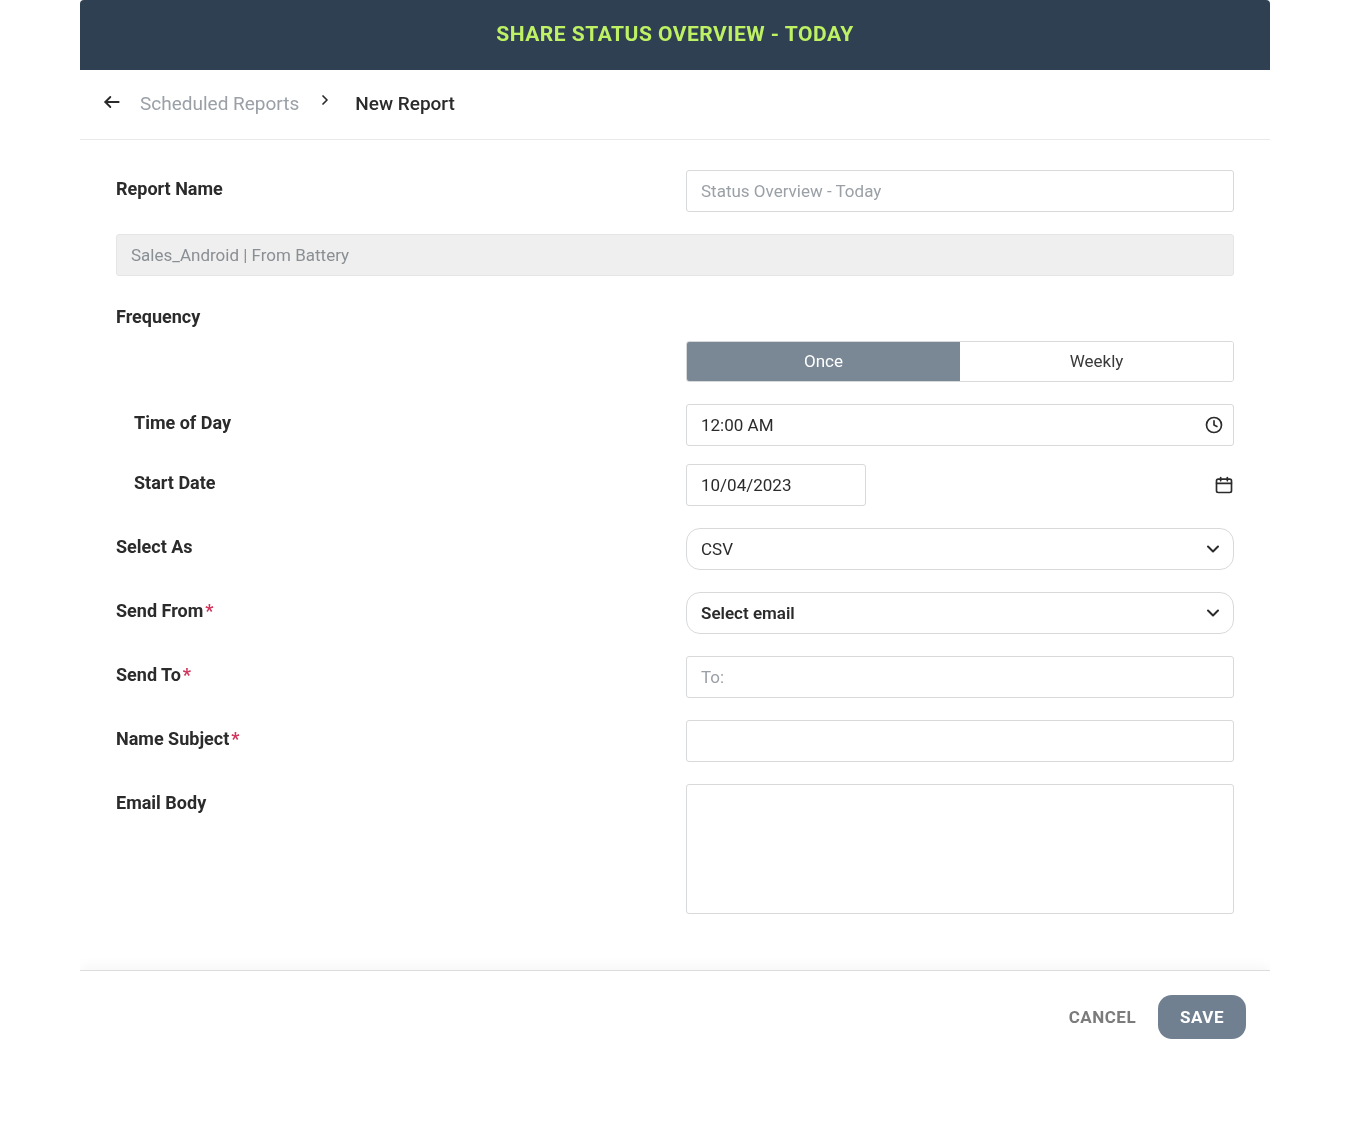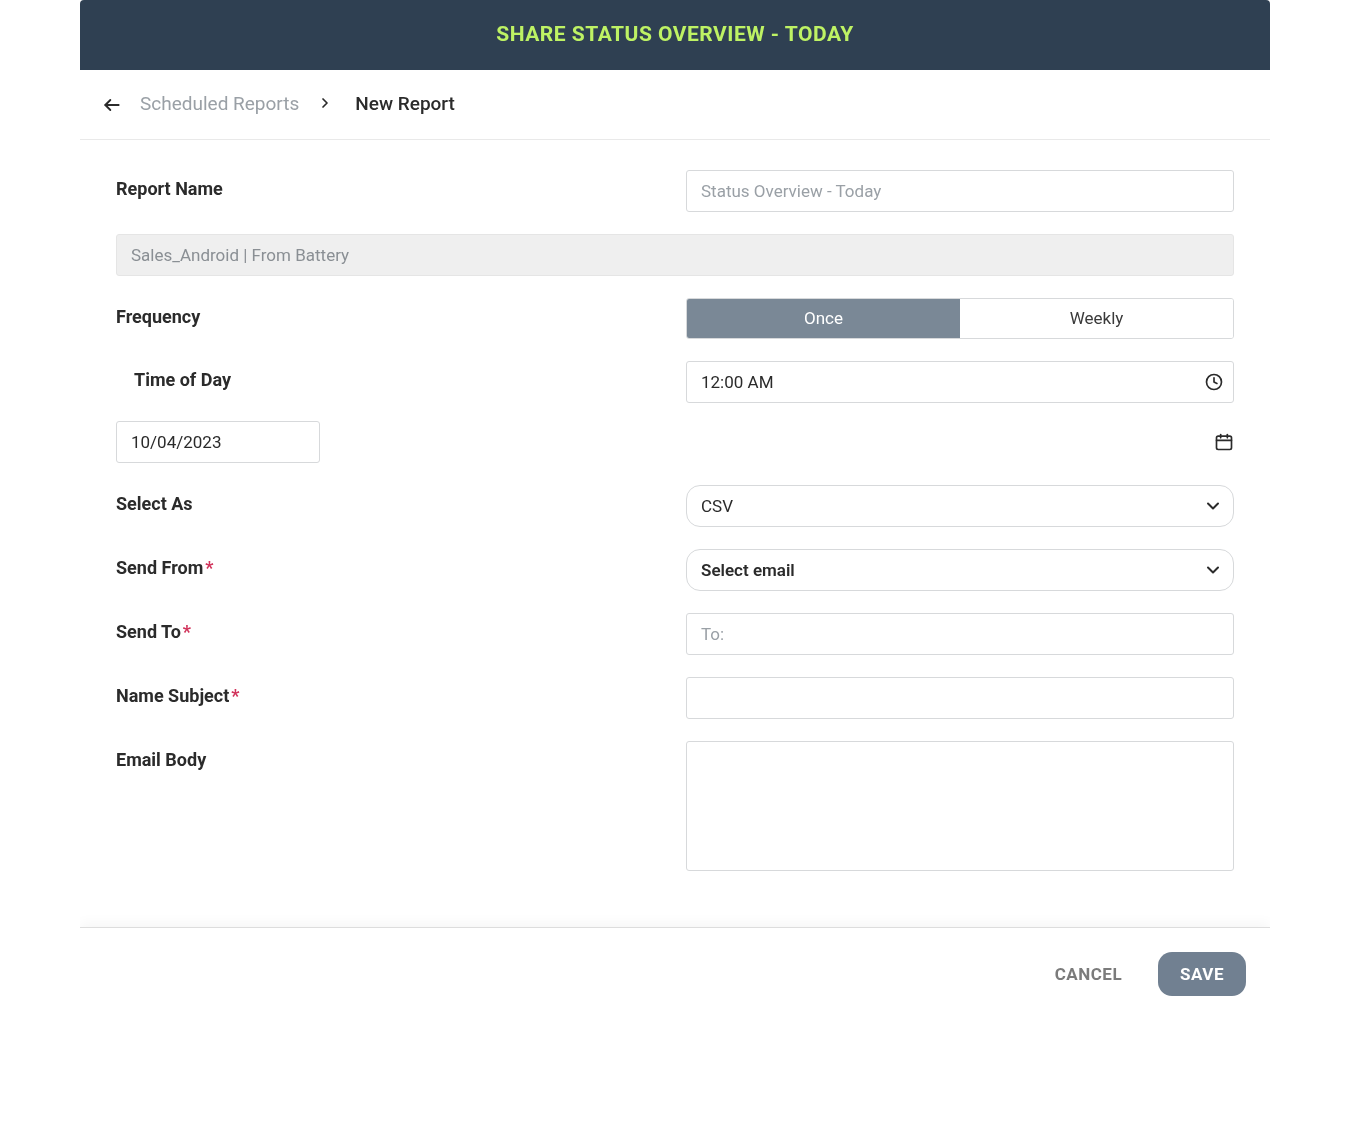--- a/index.html
+++ b/index.html
@@ -20,21 +20,21 @@
     background: #2f4052;
     color: #bef264;
     padding: 22px 22px 24px 22px;
     font-weight: 700;
     font-size: 21px;
     letter-spacing: 0.5px;
     text-align: center;
   }
   .breadcrumb {
     display: flex;
-    align-items: flex-end;
+    align-items: flex-start;
     gap: 18px;
     padding: 22px 22px 24px 22px;
     border-bottom: 1px solid #e9e9e9;
     font-size: 19px;
     color: #3a3a3a;
   }
   .breadcrumb .back-icon, .breadcrumb .chev-icon {
     display: inline-flex;
     width: 20px; height: 20px;
     color: #2b2b2b;
@@ -77,20 +77,21 @@
     color: #8a8f94;
     border-color: #e5e5e5;
   }
   .textarea { height: 130px; resize: none; }
 
   .seg {
     display: flex;
     border: 1px solid #d7d9db;
     border-radius: 3px;
     overflow: hidden;
+    margin-top: 43px;
   }
   .seg button {
     flex: 1;
     border: none;
     background: #fff;
     font-size: 17px;
     padding: 9px 0 10px 0;
     cursor: pointer;
     color: #3a3a3a;
     font-family: inherit;
@@ -107,21 +108,21 @@
     top: 50%;
     transform: translateY(-50%);
     color: #2b2b2b;
     display: inline-flex;
   }
 
   .date-row {
     display: flex;
     align-items: center;
   }
-  .date-row .input { width: 204px; }
+  .date-row .input { width: 180px; }
   .date-row .cal-icon {
     margin-left: auto;
     color: #2b2b2b;
     display: inline-flex;
   }
 
   .select-wrap {
     position: relative;
     border: 1px solid #d7d9db;
     border-radius: 14px;
@@ -147,21 +148,21 @@
     font-size: 17px;
     color: #9aa0a6;
   }
 
   .footer {
     position: relative;
     border-top: 1px solid #ddd;
     padding: 24px 24px 26px 24px;
     display: flex;
     justify-content: flex-end;
-    gap: 36px;
+    gap: 22px;
     align-items: center;
     box-shadow: 0 -4px 12px rgba(0,0,0,0.04);
   }
   .btn-cancel {
     background: transparent;
     border: none;
     font-size: 17px;
     font-weight: 700;
     color: #7b7b7b;
     cursor: pointer;
@@ -237,20 +238,21 @@
         <span class="trail-icon">
           <svg width="20" height="20" viewBox="0 0 24 24" fill="none" stroke="currentColor" stroke-width="2" stroke-linecap="round" stroke-linejoin="round">
               <circle cx="12" cy="12" r="9"></circle>
               <polyline points="12 7 12 12 15.5 13.8"></polyline>
             </svg>
         </span>
       </div>
     </div>
 
     <div class="row">
+      <div class="label sub">Start Date</div>
       <div class="control">
         <div class="date-row">
           <input class="input" type="text" value="10/04/2023" style="">
           <span class="cal-icon">
             <svg width="20" height="20" viewBox="0 0 24 24" fill="none" stroke="currentColor" stroke-width="2" stroke-linecap="round" stroke-linejoin="round">
                 <rect x="3" y="5" width="18" height="16" rx="2"></rect>
                 <line x1="3" y1="10" x2="21" y2="10"></line>
                 <line x1="8" y1="3" x2="8" y2="7"></line>
                 <line x1="16" y1="3" x2="16" y2="7"></line>
               </svg>

